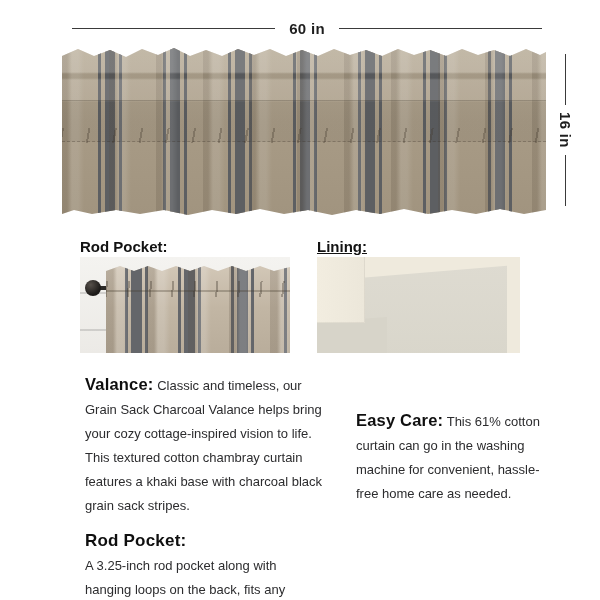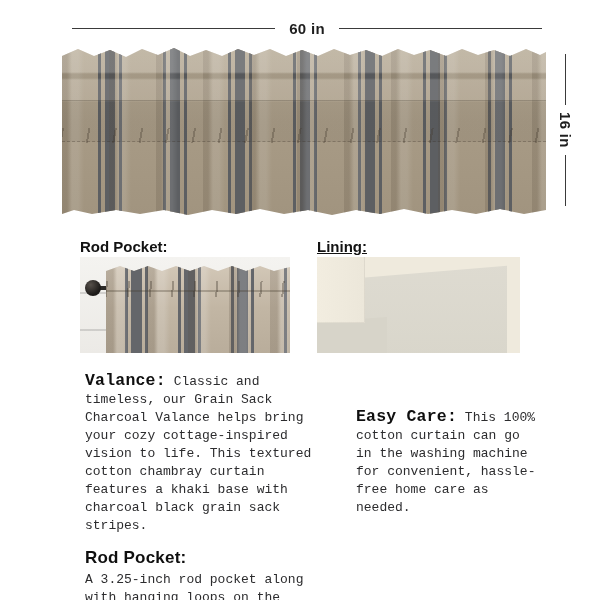--- a/index.html
+++ b/index.html
@@ -160,21 +160,21 @@
     position: absolute; left: 0; top: 0; width: 48px; height: 66px;
     background: linear-gradient(90deg, #f2edE0, #ece7da);
     border-right: 1px solid rgba(0,0,0,0.08);
     border-bottom: 1px solid rgba(0,0,0,0.06);
   }
 
   
   .col { position: absolute; top: 372px; }
   .col.left { left: 85px; width: 238px; }
   .col.right { left: 356px; width: 186px; }
-  .col p { font-size: 13px; line-height: 18px; color: #2c2c2e; font-family: Liberation Mono, monospace; }
+  .col p { font-size: 13px; line-height: 24px; color: #2c2c2e; }
   .lead { font-weight: 700; font-size: 16.5px; color: #0f0f0f; letter-spacing: .2px; }
   .col h3 {
     font-weight: 700; font-size: 17px; color: #0f0f0f;
     margin-top: 13px; margin-bottom: 3px; letter-spacing: .2px;
   }
   .col.right .spacer-para { margin-top: 36px; }
 </style>
 </head>
 <body>
 
@@ -215,14 +215,14 @@
   <div class="lining-hem"></div>
 </div>
 
 <div class="col left">
   <p><span class="lead">Valance:</span><span> Classic and timeless, our Grain Sack Charcoal Valance helps bring your cozy cottage-inspired vision to life. This textured cotton chambray curtain features a khaki base with charcoal black grain sack stripes.</span></p>
   <h3>Rod Pocket:</h3>
   <p>A 3.25-inch rod pocket along with hanging loops on the back, fits any standard or decorative rod.</p>
 </div>
 
 <div class="col right">
-  <p class="spacer-para"><span class="lead">Easy Care:</span><span> This 100% cotton curtain can go in the washing machine for convenient, hassle-free home care as needed.</span></p>
+  <p class="spacer-para"><span class="lead">Easy Care:</span><span> This 61% cotton curtain can go in the washing machine for convenient, hassle-free home care as needed.</span></p>
 </div>
 
 </body></html>

